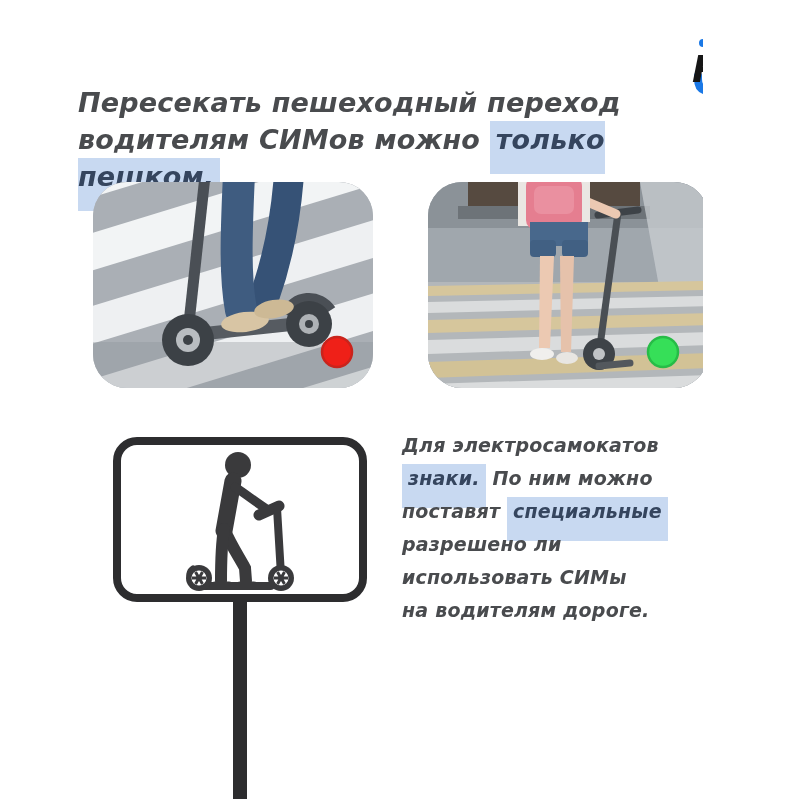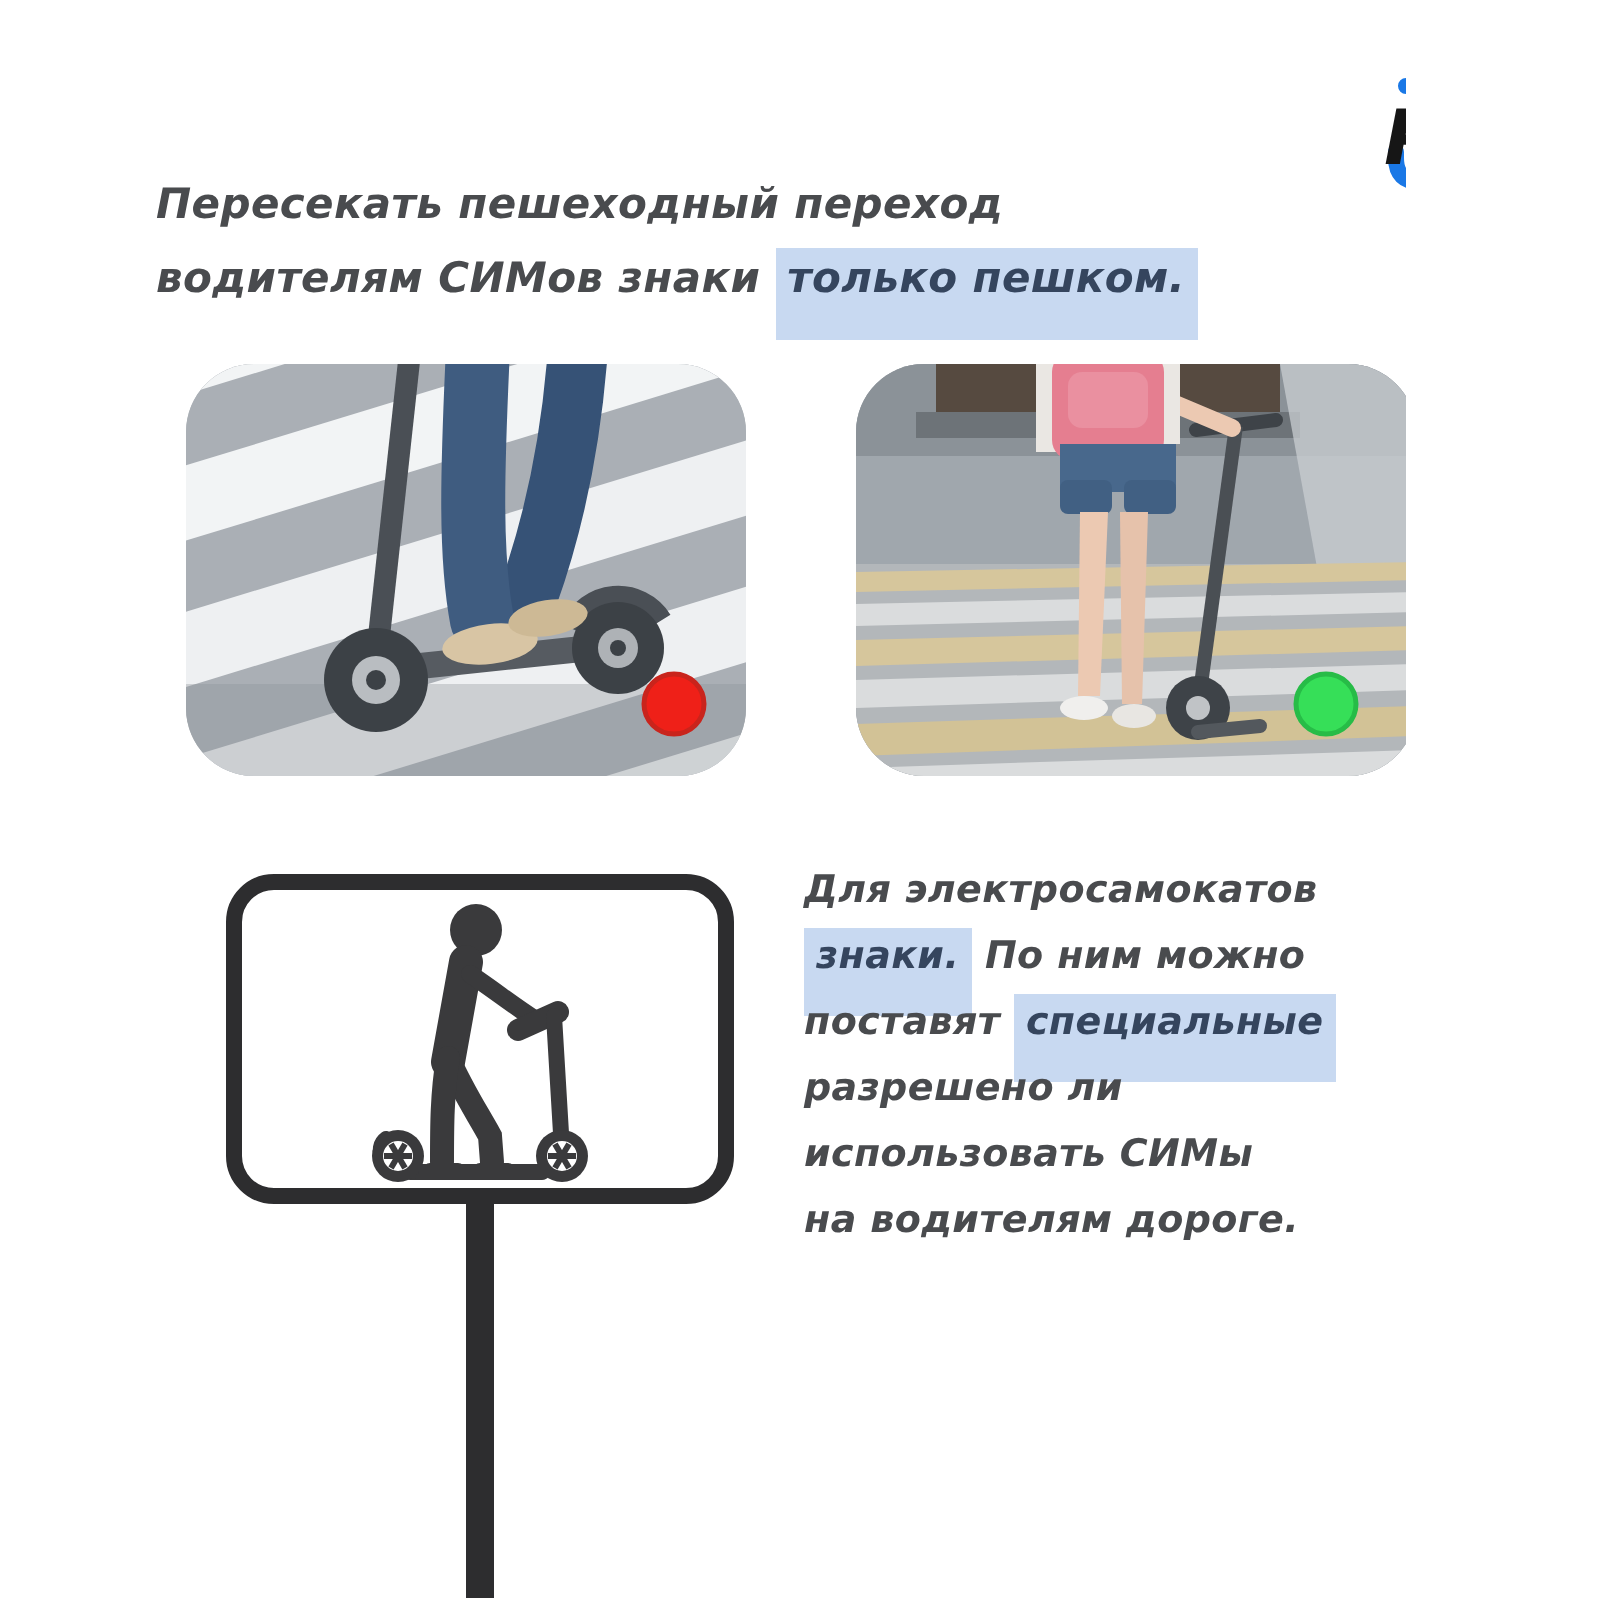--- a/index.html
+++ b/index.html
@@ -4,21 +4,21 @@
 <style>
   html,body{margin:0;padding:0;background:#ffffff;}
   .card{
     position:relative;width:703px;height:799px;background:#ffffff;overflow:hidden;
     font-family:"DejaVu Sans","Liberation Sans",sans-serif;color:#47494c;font-style:italic;
   }
   
   .logo{position:absolute;left:686px;top:32px;width:88px;height:76px;}
   .logo svg{display:block;}
   
-  .heading{position:absolute;left:78px;top:84px;font-size:21px;line-height:37px;
+  .heading{position:absolute;left:78px;top:84px;font-size:27px;line-height:37px;
     font-weight:600;color:#494b4e;letter-spacing:0.2px;}
   .hl{background:#c8d9f1;color:#35455e;font-weight:700;padding:3px 6px 19px 6px;}
   
   .photo{position:absolute;top:182px;width:280px;height:206px;border-radius:34px;
     overflow:hidden;background:#b4b9be;}
   .photo.left{left:93px;}
   .photo.right{left:428px;}
   .photo svg{display:block;}
   
   .sign{position:absolute;left:113px;top:437px;width:254px;height:165px;
@@ -37,21 +37,21 @@
 
   <div class="logo">
     <svg width="88" height="76" viewBox="0 0 88 76">
       <path d="M 17 11 H 66 Q 78 11 78 23 V 47 Q 78 59 66 59 H 56 L 47 70 V 59 H 24 Q 12 59 12 47 V 44" fill="none" stroke="#1a78e6" stroke-width="8" stroke-linecap="round" stroke-linejoin="round"></path>
       <text x="6" y="50" font-family="DejaVu Sans, Liberation Sans, sans-serif" font-size="38" font-weight="bold" fill="#161616">РФ</text>
     </svg>
   </div>
 
   <div class="heading">
     <div class="line">Пересекать пешеходный переход</div>
-    <div class="line"><span>водителям СИМов знаки </span><span class="hl">только пешком.</span></div>
+    <div class="line"><span>водителям СИМов можно </span><span class="hl">только пешком.</span></div>
   </div>
 
   <div class="photo left">
     <svg width="280" height="206" viewBox="0 0 280 206">
       <rect width="280" height="206" fill="#aaafb5"></rect>
       <g transform="rotate(-17 140 103)">
         <rect x="-80" y="-58" width="460" height="36" fill="#f2f4f5"></rect>
         <rect x="-80" y="12" width="460" height="36" fill="#f2f4f5"></rect>
         <rect x="-80" y="82" width="460" height="36" fill="#eef0f2"></rect>
         <rect x="-80" y="152" width="460" height="36" fill="#eef0f2"></rect>

